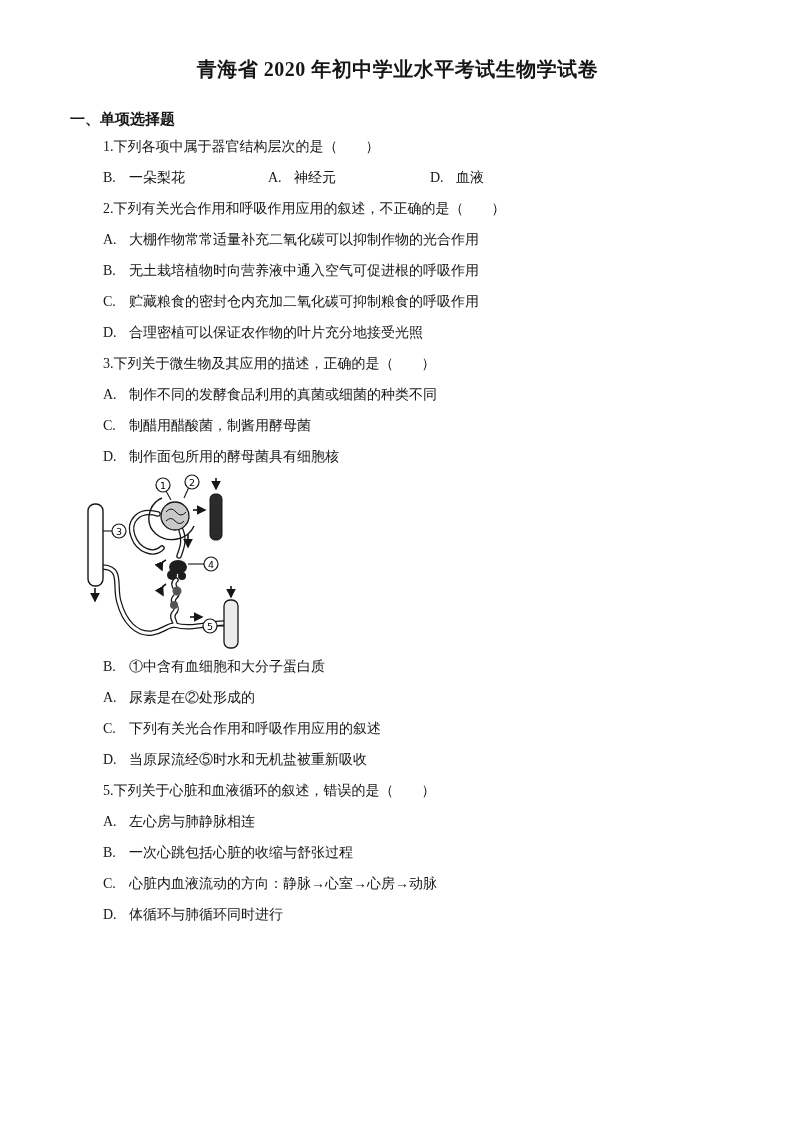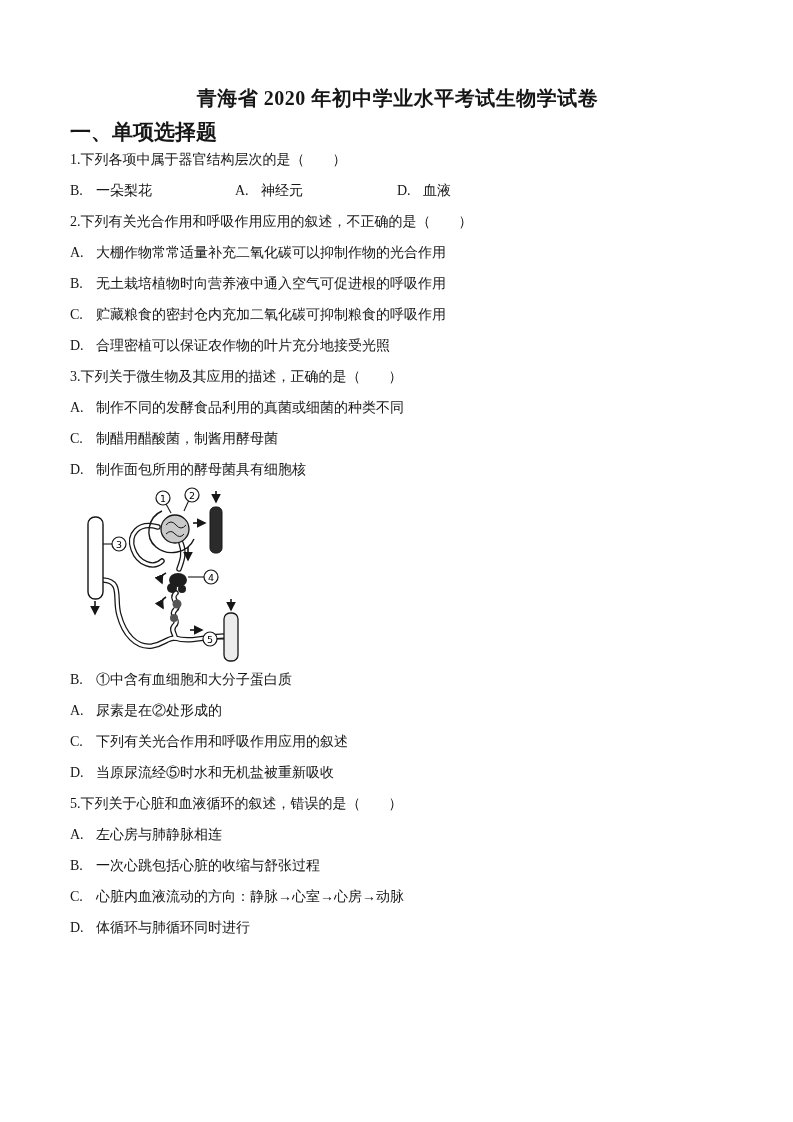--- a/index.html
+++ b/index.html
@@ -4,30 +4,30 @@
 <style>
   html,body{margin:0;padding:0;background:#ffffff;}
   .page{
     position:relative;
     width:793px;height:1122px;
     background:#ffffff;
     overflow:hidden;
     font-family:"Liberation Serif","DejaVu Serif",serif;
     color:#161616;
   }
-  .content{padding:82px 68px 0 70px;}
+  .content{padding:53px 68px 0 70px;}
   .doc-title{
     font-size:20px;font-weight:bold;text-align:center;
     height:32px;line-height:32px;margin:0;letter-spacing:0.5px;
   }
   .section-heading{
-    font-size:21px;font-weight:bold;
-    margin-top:6px;height:24px;line-height:24px;
+    font-size:15px;font-weight:bold;
+    margin-top:22px;height:24px;line-height:24px;
   }
-  .line{height:31px;line-height:31px;font-size:14px;white-space:nowrap;}
+  .line{height:31px;line-height:31px;font-size:14px;white-space:nowrap;margin-left:33px;}
   .stem{}
   .opt .opt-label{display:inline-block;min-width:26px;}
   .opt-row{display:flex;}
   .opt-row .opt-col{white-space:nowrap;}
   .opt-row .opt-col .opt-label{display:inline-block;min-width:26px;}
   .opt-row .c1{width:162px;}
   .opt-row .c2{width:165px;}
   .opt-row .c3{width:161px;}
   .diagram-wrap{margin:2px 0 1px 8px;width:190px;height:176px;}
   svg{display:block;}

